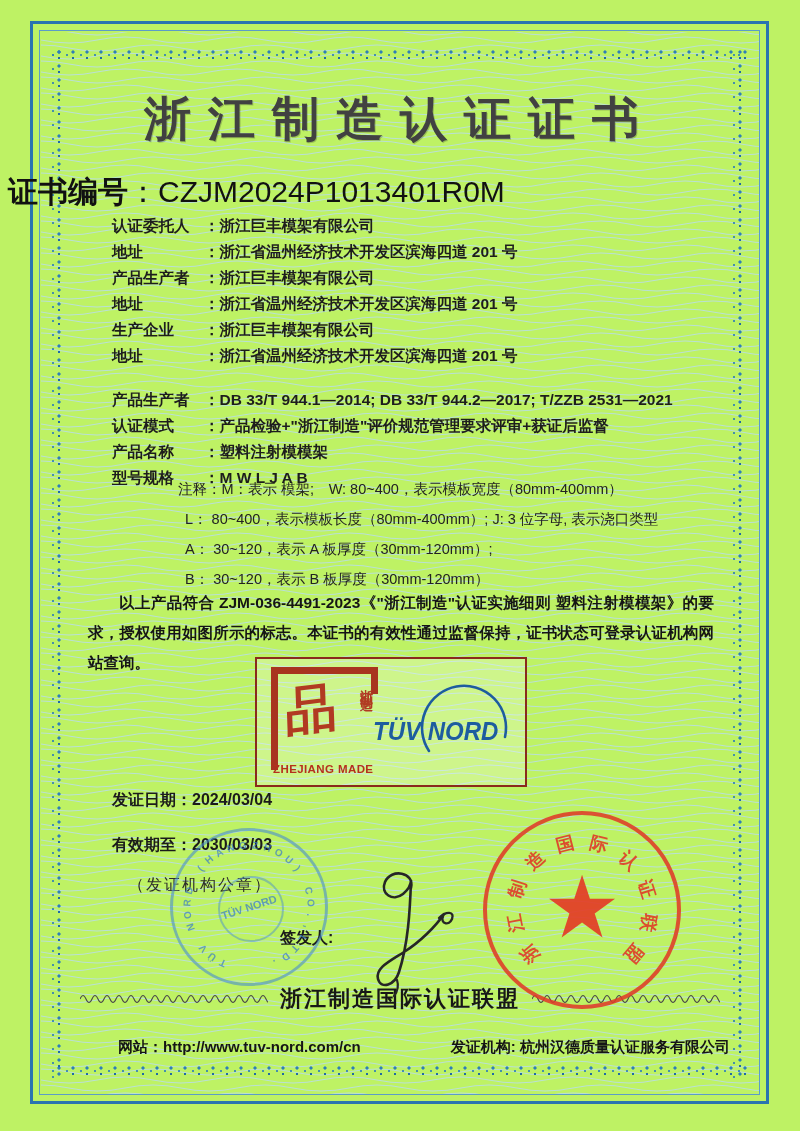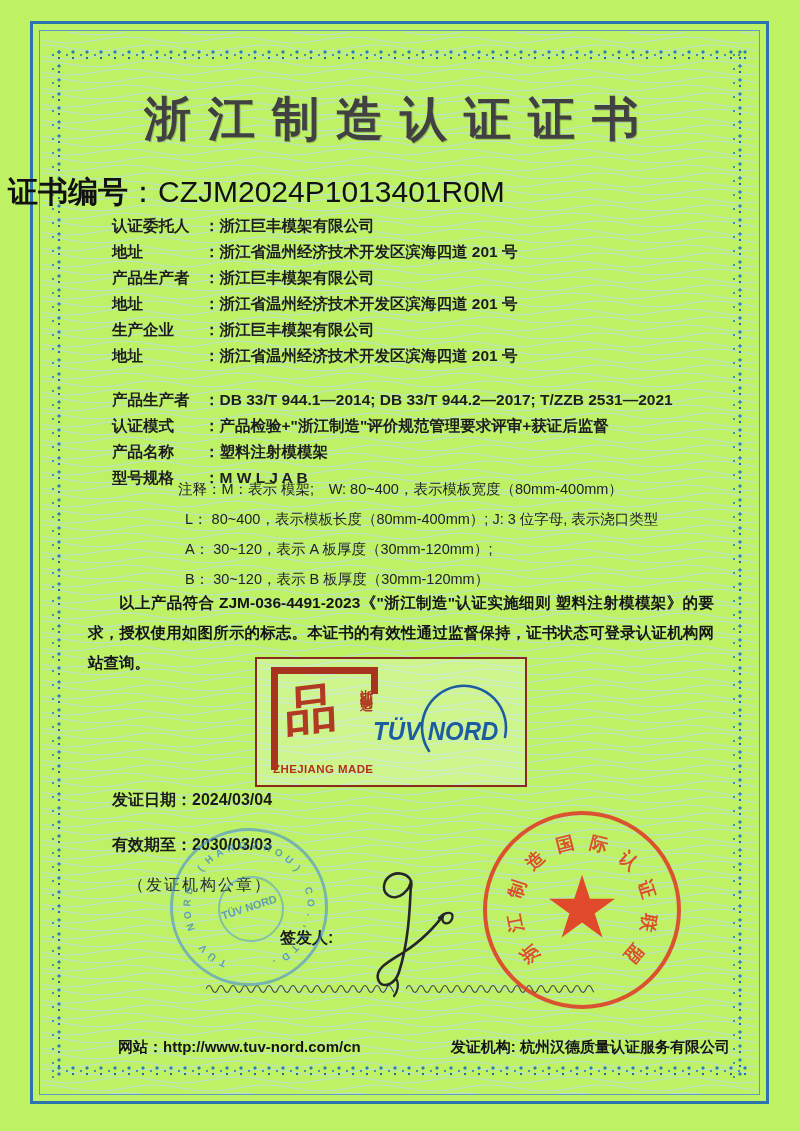--- a/index.html
+++ b/index.html
@@ -371,20 +371,21 @@
         <span style="position: absolute; left: 50%; top: 50%; font-size: 18px; font-weight: 700; color: rgba(223, 59, 40, 0.9); transform: translate(-50%, -50%) translate(46.7px, -49.5px) rotate(43.3deg);">认</span>
         <span style="position: absolute; left: 50%; top: 50%; font-size: 18px; font-weight: 700; color: rgba(223, 59, 40, 0.9); transform: translate(-50%, -50%) translate(64.8px, -20.8px) rotate(72.2deg);">证</span>
         <span style="position: absolute; left: 50%; top: 50%; font-size: 18px; font-weight: 700; color: rgba(223, 59, 40, 0.9); transform: translate(-50%, -50%) translate(66.7px, 13.1px) rotate(101.1deg);">联</span>
         <span style="position: absolute; left: 50%; top: 50%; font-size: 18px; font-weight: 700; color: rgba(223, 59, 40, 0.9); transform: translate(-50%, -50%) translate(52.1px, 43.7px) rotate(130deg);">盟</span>
       </div>
 
     <div class="alliance">
       <svg id="sq-left" viewBox="0 0 188 10">
           <path d="M0 5 q 3 -7 6 0 q 3 7 6 0 q 3 -7 6 0 q 3 7 6 0 q 3 -7 6 0 q 3 7 6 0 q 3 -7 6 0 q 3 7 6 0 q 3 -7 6 0 q 3 7 6 0 q 3 -7 6 0 q 3 7 6 0 q 3 -7 6 0 q 3 7 6 0 q 3 -7 6 0 q 3 7 6 0 q 3 -7 6 0 q 3 7 6 0 q 3 -7 6 0 q 3 7 6 0 q 3 -7 6 0 q 3 7 6 0 q 3 -7 6 0 q 3 7 6 0 q 3 -7 6 0 q 3 7 6 0 q 3 -7 6 0 q 3 7 6 0 q 3 -7 6 0 q 3 7 6 0 q 3 -7 6 0 q 3 7 6 0" fill="none" stroke="#4a4a4a" stroke-width="1.1"></path>
         </svg>
+      <span class="name">浙江制造国际认证联盟</span>
       <svg id="sq-right" viewBox="0 0 188 10">
           <path d="M0 5 q 3 -7 6 0 q 3 7 6 0 q 3 -7 6 0 q 3 7 6 0 q 3 -7 6 0 q 3 7 6 0 q 3 -7 6 0 q 3 7 6 0 q 3 -7 6 0 q 3 7 6 0 q 3 -7 6 0 q 3 7 6 0 q 3 -7 6 0 q 3 7 6 0 q 3 -7 6 0 q 3 7 6 0 q 3 -7 6 0 q 3 7 6 0 q 3 -7 6 0 q 3 7 6 0 q 3 -7 6 0 q 3 7 6 0 q 3 -7 6 0 q 3 7 6 0 q 3 -7 6 0 q 3 7 6 0 q 3 -7 6 0 q 3 7 6 0 q 3 -7 6 0 q 3 7 6 0 q 3 -7 6 0 q 3 7 6 0" fill="none" stroke="#4a4a4a" stroke-width="1.1"></path>
         </svg>
     </div>
 
     <div class="footer">
       <div>
         <span>网站：</span><span>http://www.tuv-nord.com/cn</span>
       </div>
       <div>

